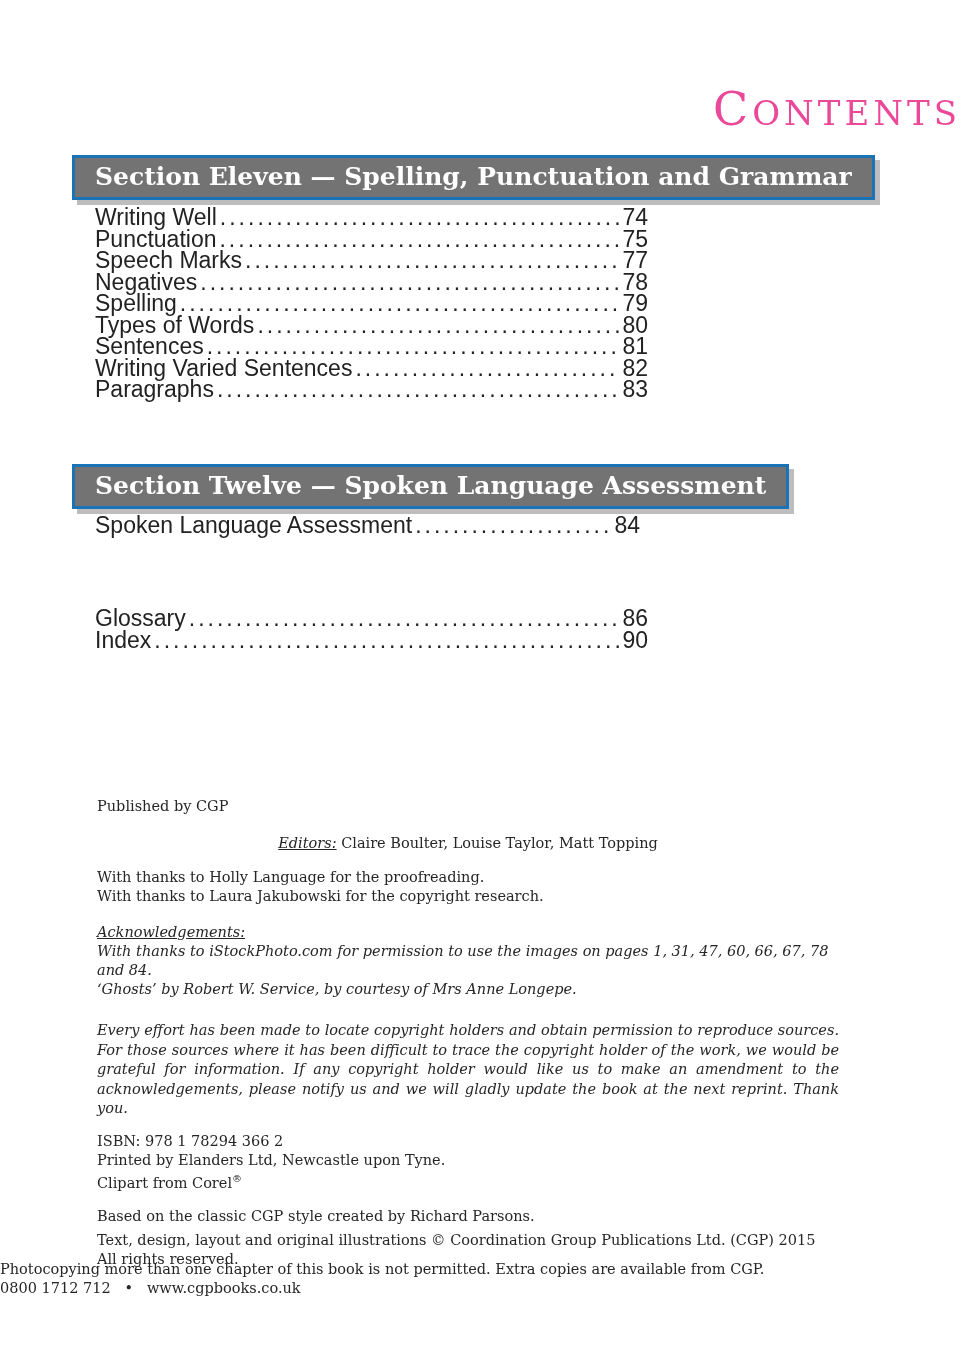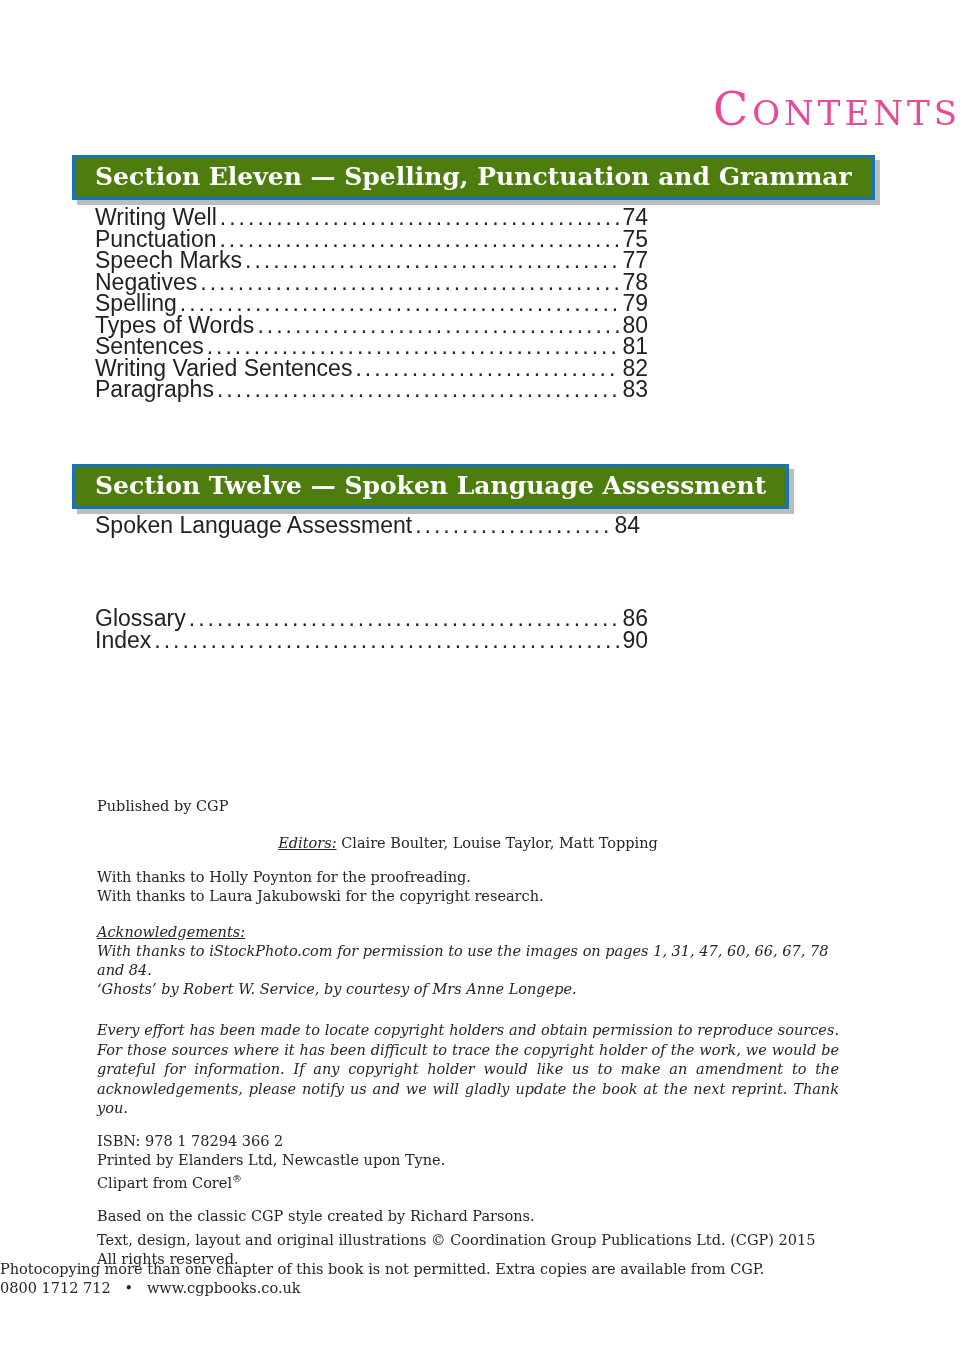--- a/index.html
+++ b/index.html
@@ -20,21 +20,21 @@
     color: #ec4899;
     letter-spacing: 4px;
   }
   .page-title .cap-big   { font-size: 46px; }
   .page-title .cap-small { font-size: 34px; }
 
   
   .banner {
     position: absolute; left: 72px;
     display: inline-block;
-    background: #4d7c0f;
+    background: #737373;
     border: 3px solid #1973b5;
     box-shadow: 5px 5px 0 #bdbdbd;
     padding: 4px 20px 6px 20px;
     font-family: "DejaVu Serif", serif;
     font-weight: bold;
     font-size: 25px;
     color: #ffffff;
     white-space: nowrap;
   }
   .banner-1 { top: 155px; }
@@ -190,21 +190,21 @@
     </div>
   </div>
 
 <div class="publisher">
   <p class="pub-published">Published by CGP</p>
   <p class="pub-editors">
     <span class="label-underline">Editors:</span>
     <span>Claire Boulter, Louise Taylor, Matt Topping</span>
   </p>
   <p class="pub-thanks">
-    <span>With thanks to Holly Poynton for the proofreading.</span><br>
+    <span>With thanks to Holly Language for the proofreading.</span><br>
     <span>With thanks to Laura Jakubowski for the copyright research.</span>
   </p>
   <p class="pub-ack">
     <span class="label-underline">Acknowledgements:</span><br>
     <span class="italic">With thanks to iStockPhoto.com for permission to use the images on pages 1, 31, 47, 60, 66, 67, 78 and 84.</span><br>
     <span class="italic">‘Ghosts’ by Robert W. Service, by courtesy of  Mrs Anne Longepe.</span>
   </p>
   <p class="pub-copy-para">Every effort has been made to locate copyright holders and obtain permission to reproduce sources.  For those sources where it has been difficult to trace the copyright holder of the work, we would be grateful for information. If  any copyright holder would like us to make an amendment to the acknowledgements, please notify us and we will gladly update the book at the next reprint. Thank you.</p>
   <p class="pub-print">
     <span>ISBN: 978 1 78294 366 2</span><br>

